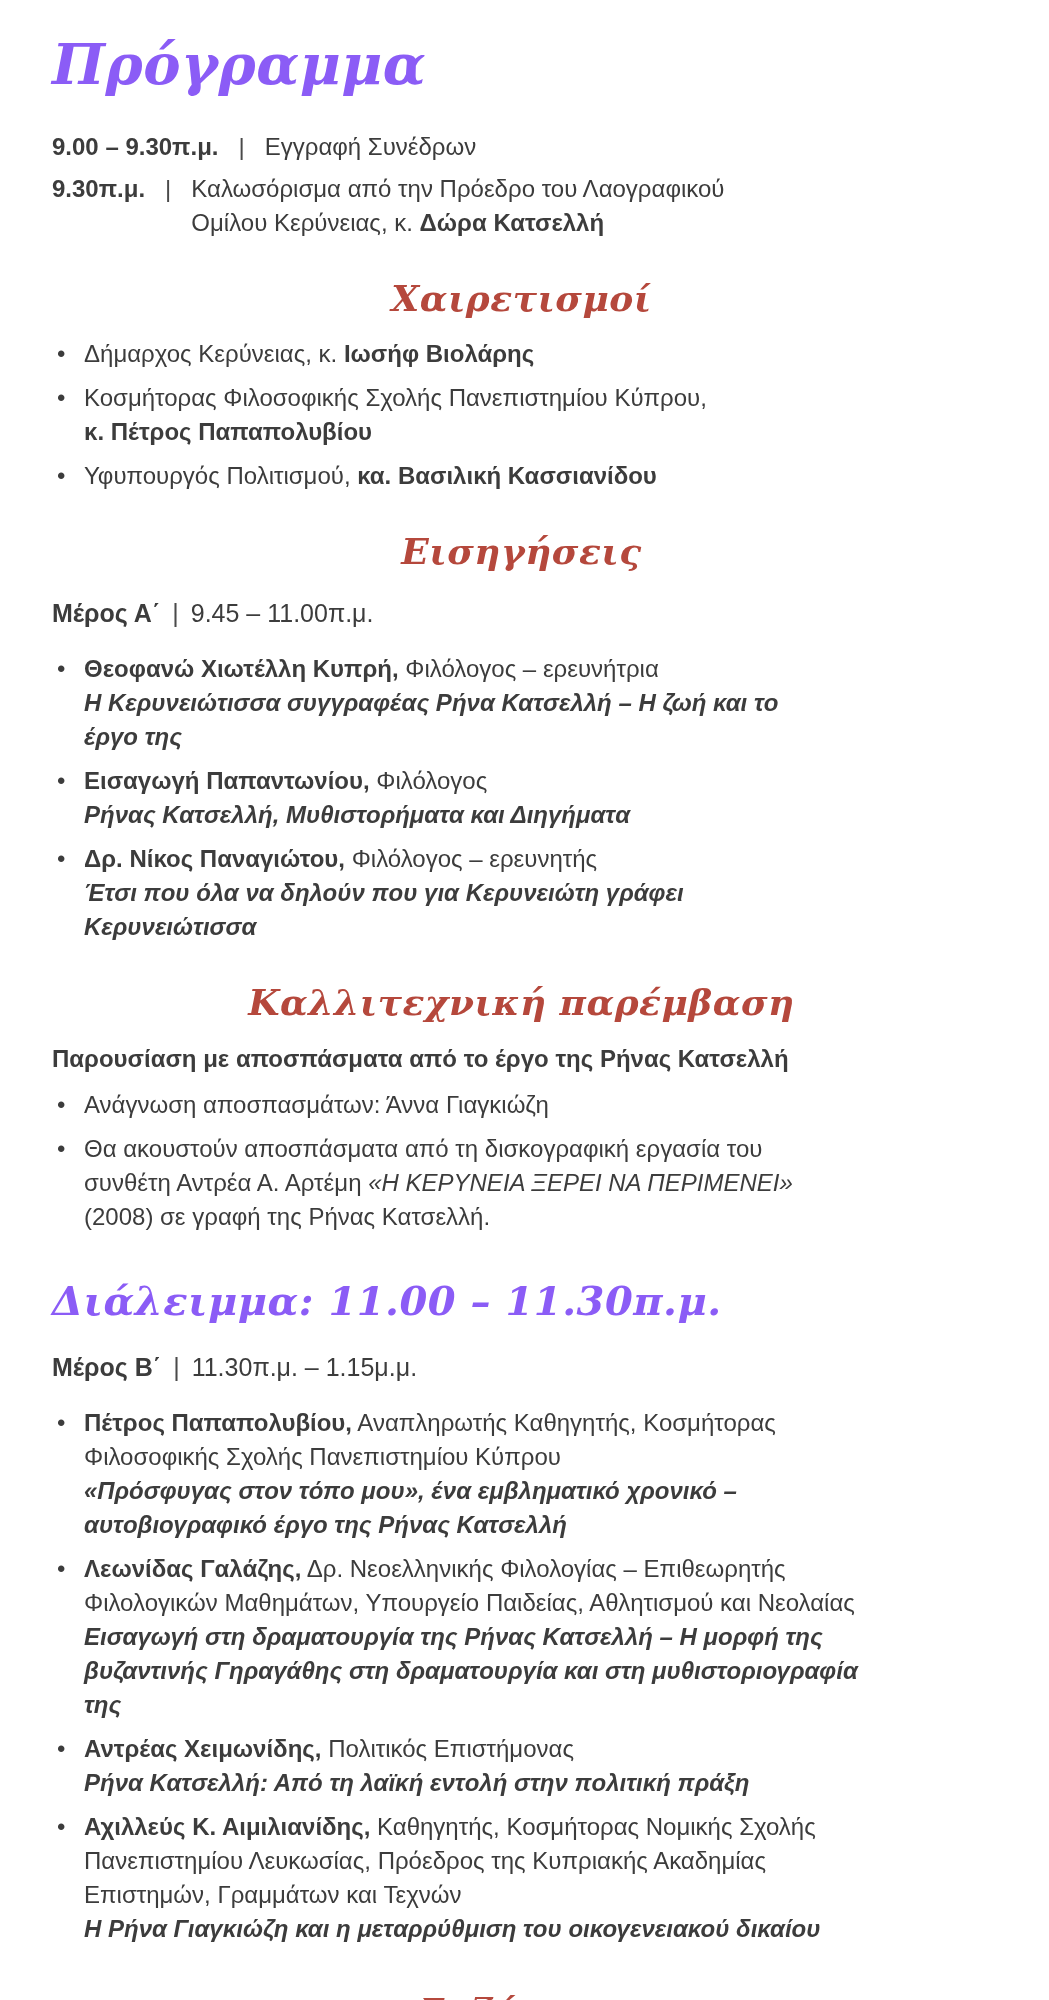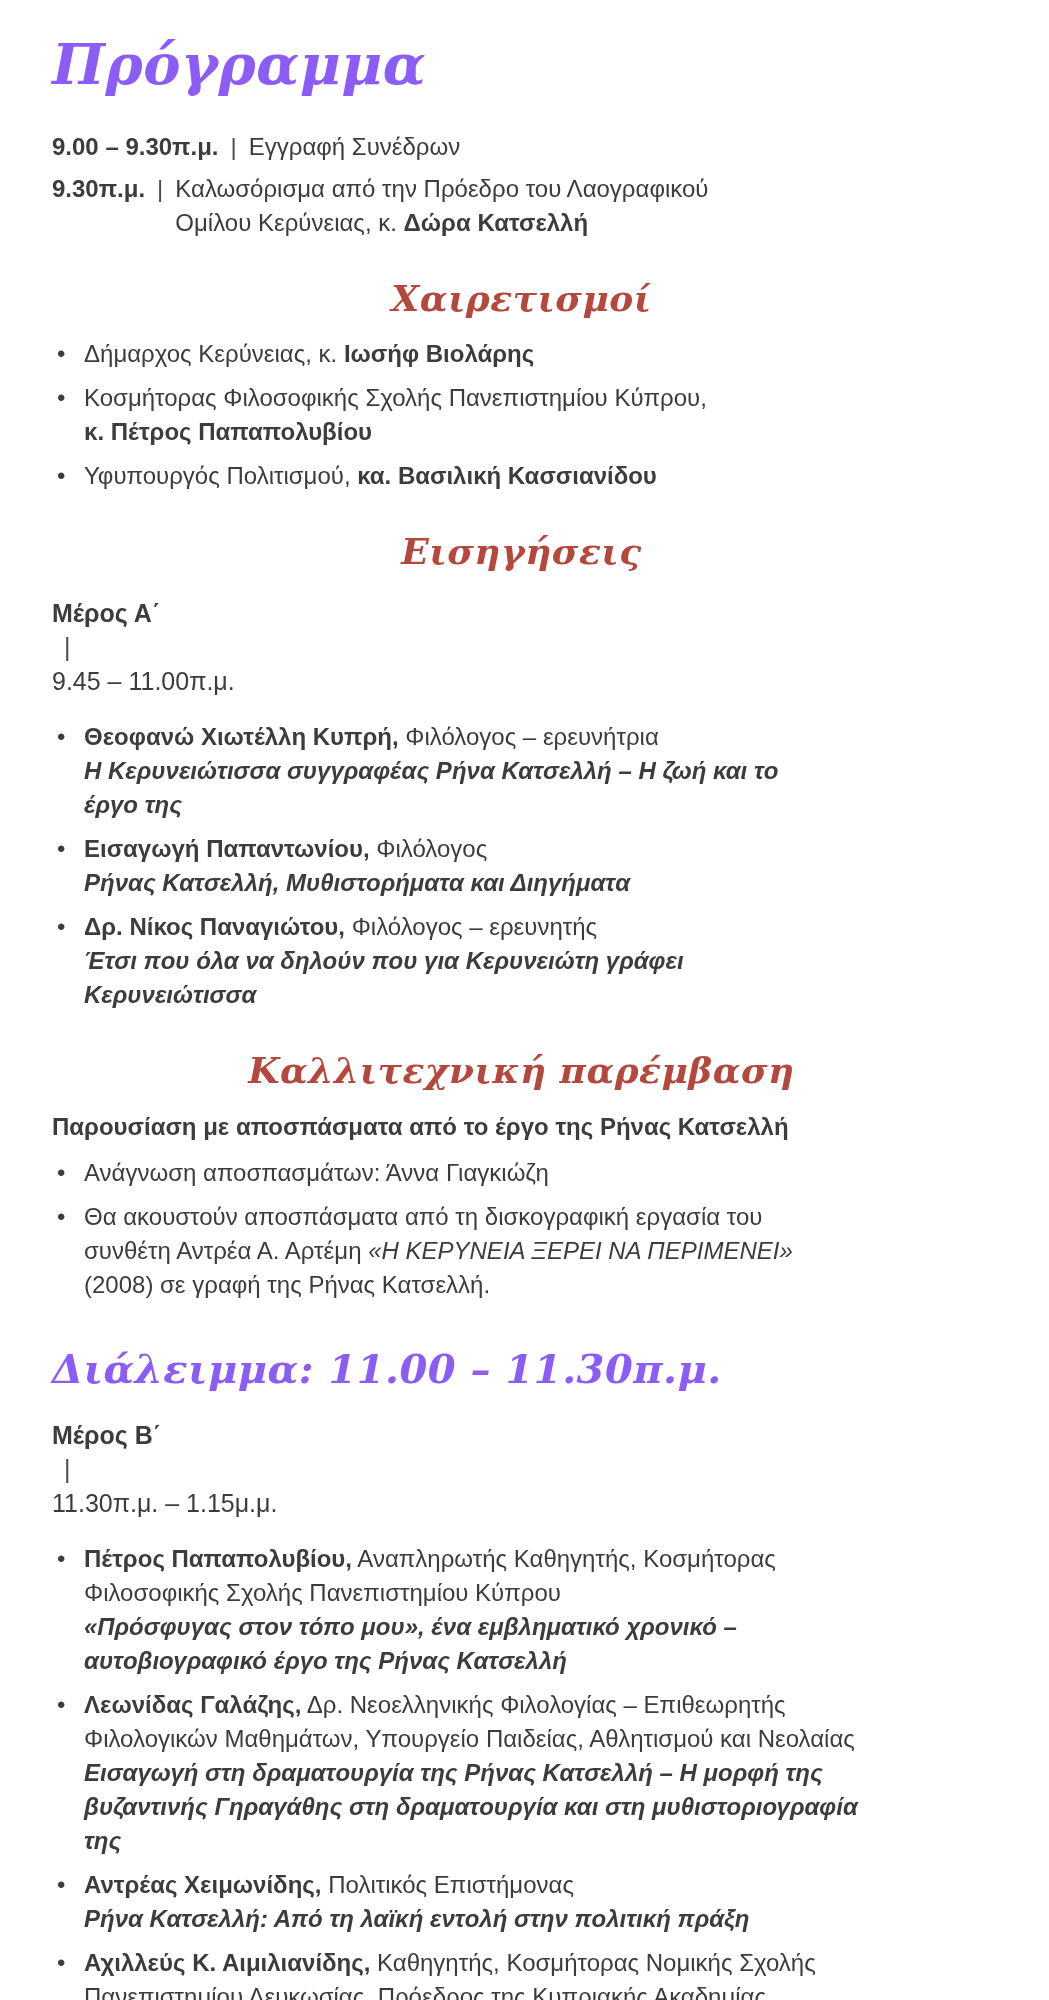--- a/index.html
+++ b/index.html
@@ -26,36 +26,35 @@
 
   .title { font-size: 56px; margin: 8px 0 34px 0; line-height: 1.1; }
   .section-heading { font-size: 36px; margin: 38px 0 18px 0; line-height: 1.15; }
   .break-heading { font-size: 40px; margin: 44px 0 26px 0; line-height: 1.15; }
   .end-heading { font-size: 36px; margin: 44px 0 0 0; }
   .b { font-weight: 700; }
 
   .sched-row {
     display: flex;
     align-items: flex-start;
-    gap: 0;
+    gap: 8px;
     font-size: 24px;
     line-height: 34px;
     margin-bottom: 8px;
   }
   .sched-row .time { font-weight: 700; white-space: nowrap; }
   .sep { font-weight: 400; color: #4a4a4a; padding: 0 12px; }
   .sched-text { max-width: 540px; }
 
   .part-row {
     display: flex;
     align-items: flex-start;
     font-size: 25px;
     line-height: 34px;
     margin: 24px 0 22px 0;
-    flex-direction: column;
   }
   .part-row .label { font-weight: 700; white-space: nowrap; }
 
   ul.blist { list-style: none; margin: 4px 0 0 0; padding: 0; }
   ul.blist li {
     position: relative;
     padding-left: 32px;
     font-size: 24px;
     line-height: 34px;
     margin-bottom: 10px;

